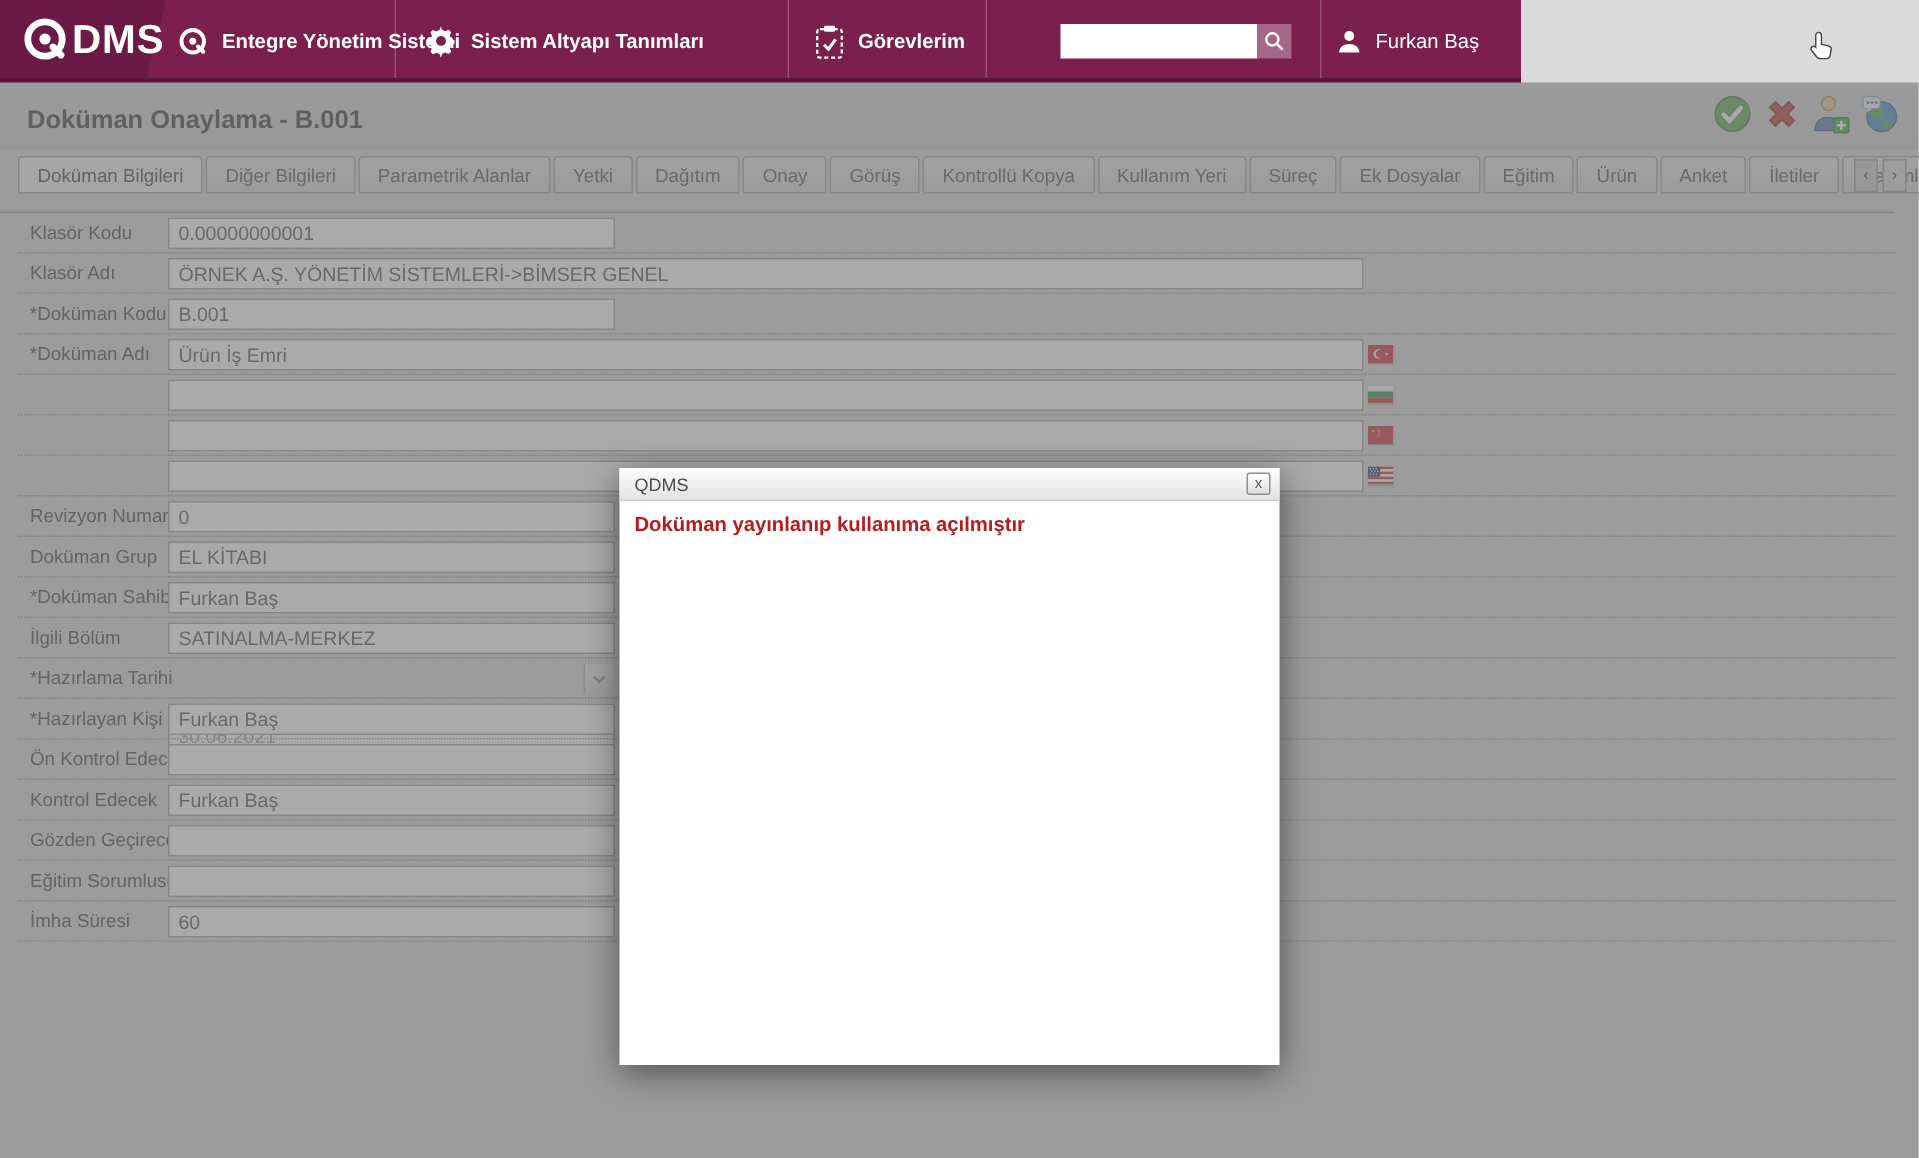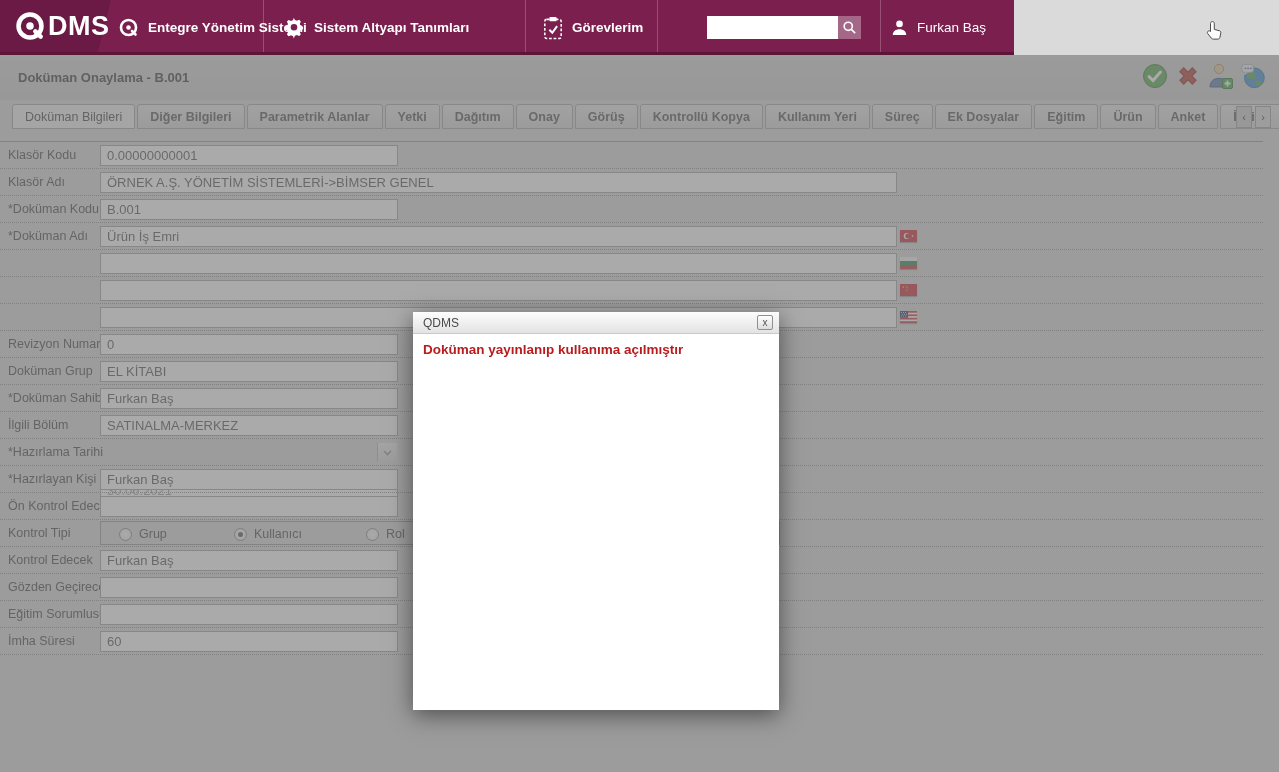--- a/index.html
+++ b/index.html
@@ -28,37 +28,37 @@
               align-items:center; gap:8px; color:#fff; font-size:13.5px; cursor:pointer; }
   .nav-ico { position:absolute; top:0; height:55px; display:flex; align-items:center;
              justify-content:center; color:#fff; cursor:pointer; }
   .star-glyph { font-size:22px; color:#fff; }
   .lang { color:#fff; font-size:13.5px; font-weight:bold; }
 
   
   .content { position:absolute; top:55px; left:0; width:1279px; height:717px; background:#dadada; }
   .titlebar { position:absolute; top:0; left:0; width:100%; height:45px;
               background:linear-gradient(#d8d8d8,#cfcfcf); }
-  .page-title { position:absolute; left:18px; top:15px; font-size:13px; font-weight:bold; color:#3d3d3d; }
+  .page-title { position:absolute; left:18px; top:15px; font-size:17px; font-weight:bold; color:#3d3d3d; }
   .title-actions { position:absolute; right:12px; top:6px; display:flex; gap:6px; align-items:center; }
   .title-actions .ticon { width:27px; height:30px; cursor:pointer; display:flex; align-items:center; justify-content:center; }
 
   .tabsrow { position:absolute; top:49px; left:12px; right:46px; height:26px;
              display:flex; gap:2px; white-space:nowrap; }
   .tab { height:25px; padding:0 12px; font-size:12.5px; color:#555;
          background:linear-gradient(#e9e9e9,#d8d8d8); border:1px solid #a6a6a6;
-         border-radius:3px 3px 0 0; display:flex; align-items:center; cursor:pointer;font-weight:bold; }
+         border-radius:3px 3px 0 0; display:flex; align-items:center; cursor:pointer; }
   .tab.active { background:#f2f2f2; color:#444; font-weight:normal; }
   .tab-arrows { position:absolute; right:8px; top:51px; display:flex; gap:3px; }
   .tab-arrow { width:16px; height:22px; font-size:11px; color:#333; background:#cfcfcf;
                border:1px solid #a0a0a0; display:flex; align-items:center; justify-content:center; cursor:pointer; }
   .tab-arrow.next { background:#dedede; }
 
   
-  .form { position:absolute; top:86px; left:0; width:1263px; border-top:1px solid #9a9a9a; }
+  .form { position:absolute; top:86px; left:0; width:1263px; border-top:1px solid #9a9a9a;padding-left:12px; }
   .frow { position:relative; height:27px; border-bottom:1px dotted #949494; }
   .flabel { position:absolute; left:8px; top:0; line-height:27px; font-size:12.5px; color:#474747; }
   .finput { position:absolute; top:3px; height:21px; border:1px solid #a3a3a3; background:#fff;
             font-size:13px; color:#555; padding:0 6px; font-family:"Liberation Sans",sans-serif; }
   .finput.short { left:100px; width:298px; }
   .finput.long  { left:100px; width:797px; }
   .finput.dateval { color:#9aa0a6;margin-top:38px; }
   .datewrap { position:absolute; left:100px; top:3px; width:298px; height:21px; }
   .datewrap .finput { position:absolute; left:0; top:0; width:298px; }
   .date-drop { position:absolute; right:1px; top:1px; width:20px; height:19px;
@@ -72,21 +72,21 @@
   .rdot { width:13px; height:13px; border-radius:50%; border:1px solid #8a8a8a;
           background:radial-gradient(#fff,#e6e6e6); position:relative; }
   .rdot.on::after { content:""; position:absolute; left:3px; top:3px; width:5px; height:5px;
                     border-radius:50%; background:#5a5a5a; }
 
   
   .dim { position:absolute; top:55px; left:0; width:1279px; height:717px;
          background:rgba(118,118,118,.62); z-index:50; }
 
   
-  .modal { position:absolute; left:413px; top:312px; width:366px; height:398px; background:#fff;
+  .modal { position:absolute; left:413px; top:312px; width:440px; height:398px; background:#fff;
            z-index:100; box-shadow:0 5px 22px rgba(0,0,0,.5); }
   .modal-titlebar { position:relative; height:22px; background:linear-gradient(#fdfdfd,#e3e3e3);
                     border-bottom:1px solid #c9c9c9; }
   .modal-title { position:absolute; left:10px; top:4px; font-size:12px; color:#4a4a4a; }
   .modal-close { position:absolute; right:6px; top:3px; width:16px; height:15px;
                  border:1px solid #8f8f8f; border-radius:2px; background:linear-gradient(#fff,#ddd);
                  font-size:10px; color:#555; line-height:13px; text-align:center; cursor:pointer; }
   .modal-body { padding:8px 10px; }
   .modal-msg { font-size:13.5px; font-weight:bold; color:#b91c1c; }
 
@@ -362,37 +362,20 @@
     <div class="frow">
       <span class="flabel">*Hazırlayan Kişi</span>
       <input class="finput short" value="Furkan Baş" style="">
     </div>
 
     <div class="frow">
       <span class="flabel">Ön Kontrol Edecek</span>
       <input class="finput short" value="" style="">
     </div>
 
-    <div class="frow">
-      <span class="flabel">Kontrol Tipi</span>
-      <div class="radio-box">
-        <label class="radio-opt" style="left:18px">
-          <span class="rdot"></span>
-          <span>Grup</span>
-        </label>
-        <label class="radio-opt" style="left:133px">
-          <span class="rdot on"></span>
-          <span>Kullanıcı</span>
-        </label>
-        <label class="radio-opt" style="left:265px">
-          <span class="rdot"></span>
-          <span>Rol</span>
-        </label>
-      </div>
-    </div>
 
     <div class="frow">
       <span class="flabel">Kontrol Edecek</span>
       <input class="finput short" value="Furkan Baş" style="">
     </div>
 
     <div class="frow">
       <span class="flabel">Gözden Geçirecek</span>
       <input class="finput short" value="" style="">
     </div>

